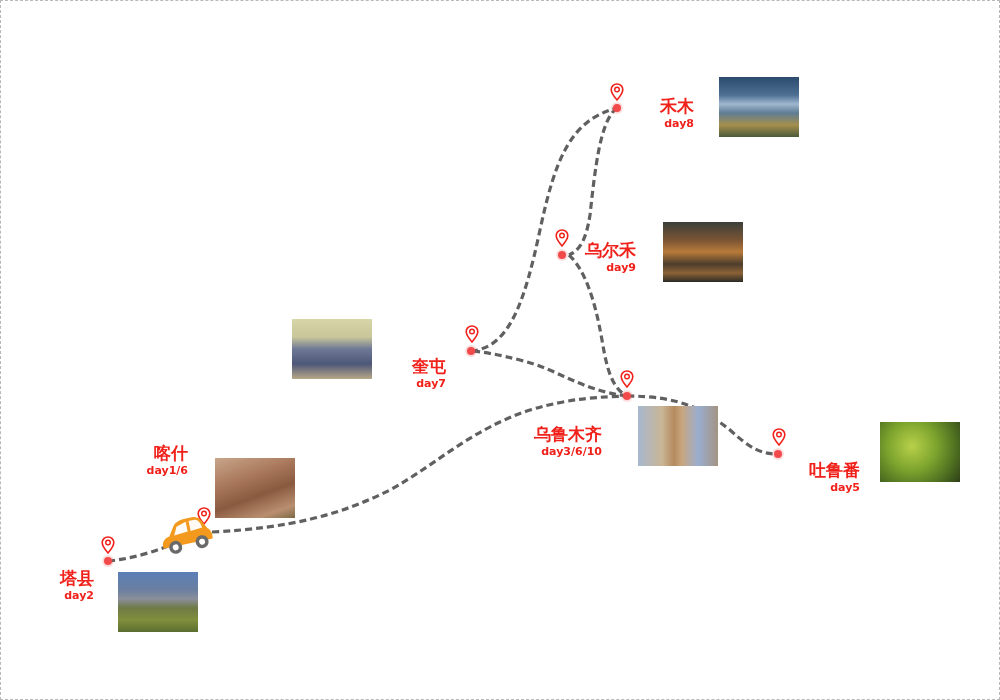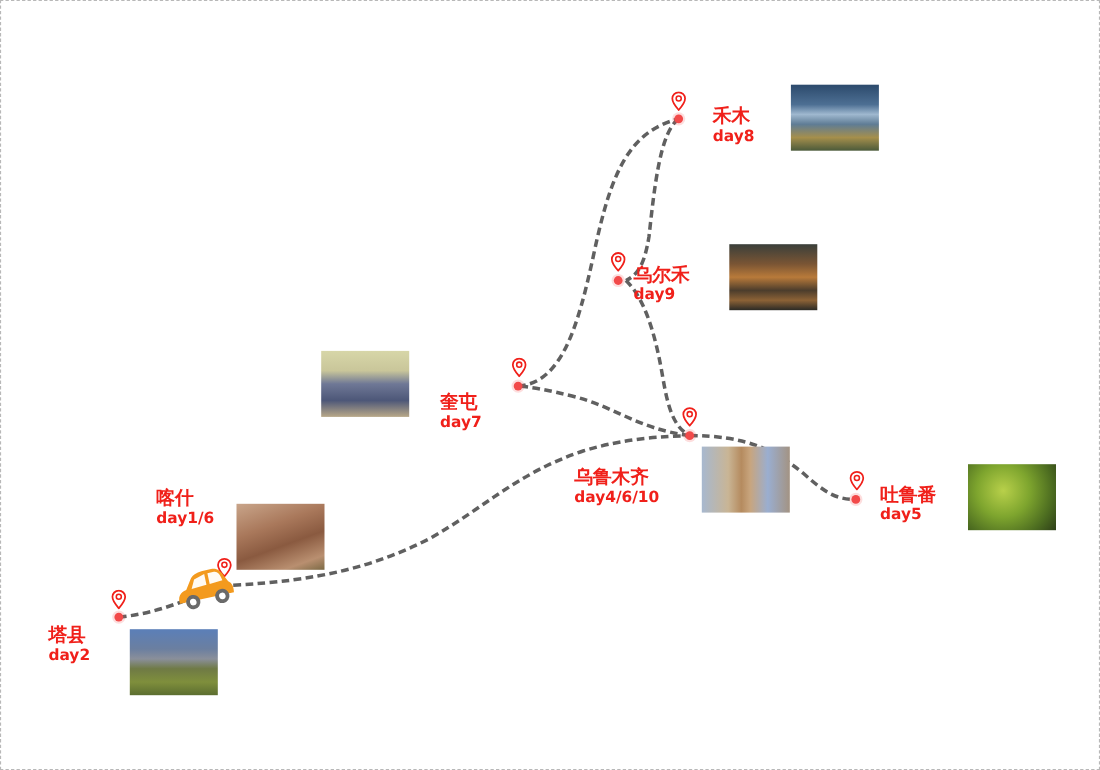--- a/index.html
+++ b/index.html
@@ -2,23 +2,23 @@
 <html><head>
   <meta charset="utf-8">
   <style>
     html, body { margin: 0; padding: 0; background: #ffffff; }
     body { width: 1000px; height: 700px; position: relative; overflow: hidden;
            font-family: "DejaVu Sans", "Liberation Sans", sans-serif; }
     .frame { position: absolute; left: 0; top: 0; width: 998px; height: 698px;
              border: 1px dashed #b8b8b8; }
     svg.routes { position: absolute; left: 0; top: 0; }
     .photo { position: absolute; width: 80px; height: 60px; overflow: hidden; }
-    .label { position: absolute; text-align: left; color: #f0201a; font-weight: bold; white-space: nowrap; }
+    .label { position: absolute; text-align: right; color: #f0201a; font-weight: bold; white-space: nowrap; }
     .label .name { font-size: 17px; line-height: 20px; display: block; }
-    .label .day { font-size: 14px; line-height: 16px; display: block; }
+    .label .day { font-size: 11px; line-height: 16px; display: block; }
     .pin { position: absolute; width: 14px; height: 18px; }
     .dot { position: absolute; width: 8px; height: 8px; border-radius: 50%; background: #f24a4a;
            box-shadow: 0 0 0 2px rgba(242,74,74,0.18); }
     .car { position: absolute; left: 158px; top: 514px; width: 56px; height: 42px; }
   </style>
 </head>
 <body>
 
 <div class="frame"></div>
 
@@ -105,23 +105,23 @@
 <div class="label" style="left:142px;top:443px;width:46px">
   <span class="name">喀什</span>
   <span class="day">day1/6</span>
 </div>
 <div class="label" style="left:44px;top:568px;width:50px">
   <span class="name">塔县</span>
   <span class="day">day2</span>
 </div>
 <div class="label" style="left:522px;top:424px;width:80px">
   <span class="name">乌鲁木齐</span>
-  <span class="day">day4/6/10</span>
+  <span class="day">day3/6/10</span>
 </div>
-<div class="label" style="left:800px;top:440px;width:60px">
+<div class="label" style="left:800px;top:460px;width:60px">
   <span class="name">吐鲁番</span>
   <span class="day">day5</span>
 </div>
 <div class="label" style="left:400px;top:356px;width:46px">
   <span class="name">奎屯</span>
   <span class="day">day7</span>
 </div>
 <div class="label" style="left:648px;top:96px;width:46px">
   <span class="name">禾木</span>
   <span class="day">day8</span>

